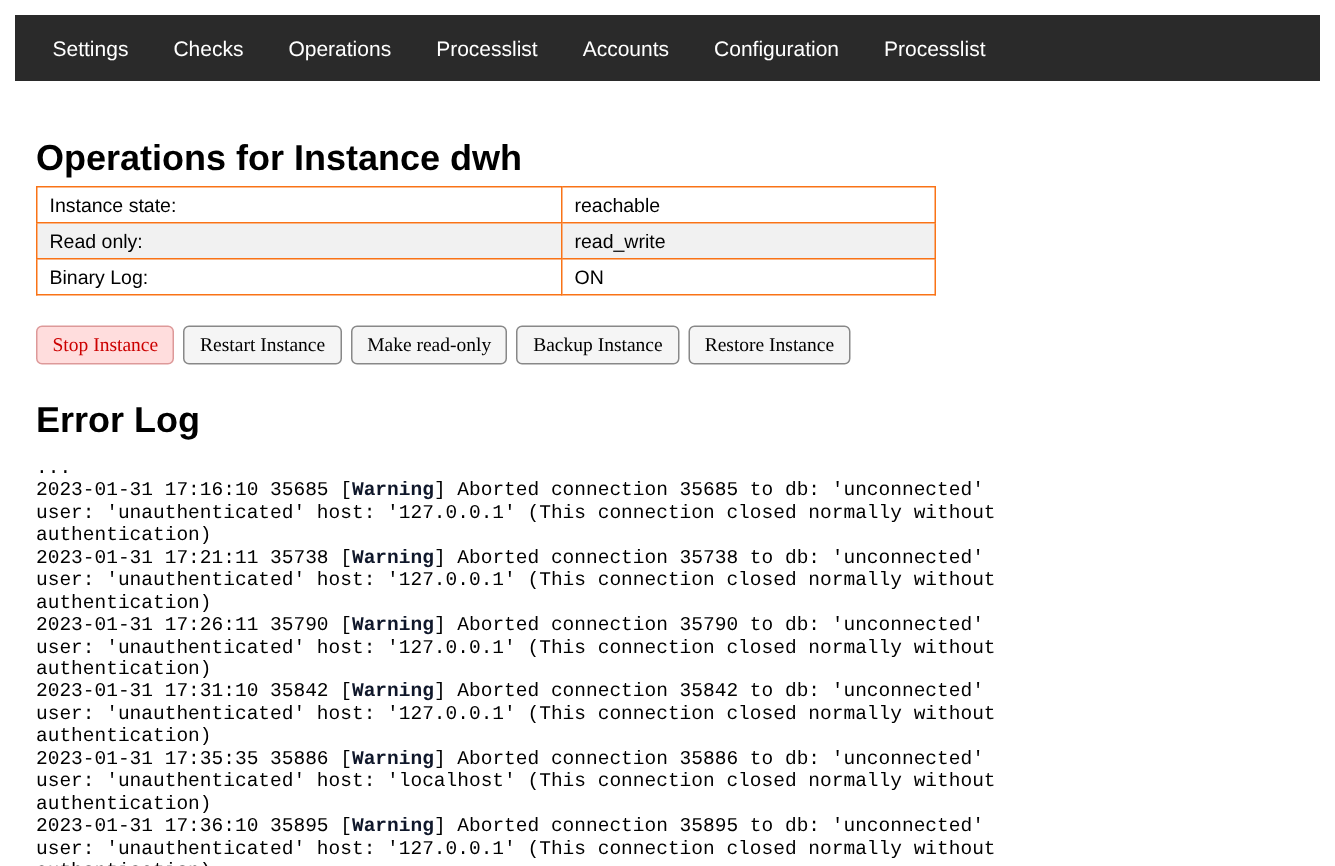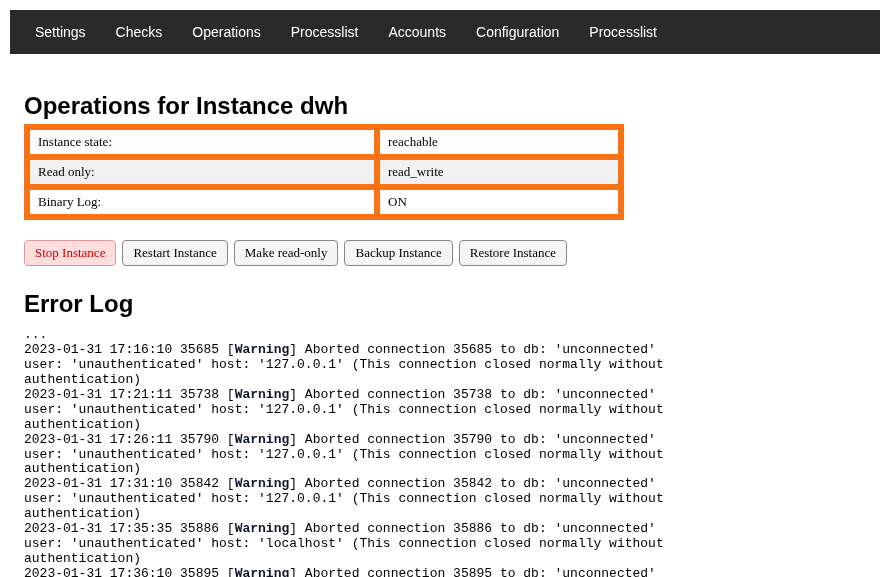--- a/index.html
+++ b/index.html
@@ -3,21 +3,21 @@
 <meta charset="utf-8">
 <style>
   * { margin: 0; padding: 0; box-sizing: border-box; }
   body { font-family: Verdana, Geneva, sans-serif; font-size: 14px; background: #fff; }
   .navbar { background: #2a2a2a; display: flex; padding: 0 10px; margin: 10px 10px 0 10px; }
   .navbar-item { color: #fff; padding: 14px 15px; cursor: pointer; font-size: 14px; }
   .content { padding: 20px 24px; }
   h1 { font-size: 24px; font-weight: bold; margin: 18px 0 4px 0; }
   h2 { font-size: 24px; font-weight: bold; margin: 24px 0 10px 0; }
   table.info { border-collapse: collapse; width: 600px; border: 1px solid #000; }
-  table.info td { border: 6px solid #f97316; padding: 4px 8px; font-size: 13px; font-family: Liberation Serif, serif; }
+  table.info td { border: 1px solid #f97316; padding: 4px 8px; font-size: 13px; }
   table.info tr:nth-child(even) td { background: #f1f1f1; }
   table.info td:first-child { width: 350px; }
   .btn-row { margin: 20px 0 0 0; }
   .btn { display: inline-block; border: 1px solid #888; background: #f5f5f5; border-radius: 4px; padding: 4px 10px; font-size: 13px; cursor: pointer; margin-right: 6px; font-family: Liberation Serif, serif; }
   .btn.danger { color: #c00; background: #fdd; border-color: #d99; }
   .log { font-family: "Courier New", monospace; font-size: 13px; line-height: 1.15; white-space: pre-wrap; word-break: break-word; max-width: 660px; }
   .sev-warning { color: #0f172a; font-weight: bold; }
 </style>
 </head>
 <body>

